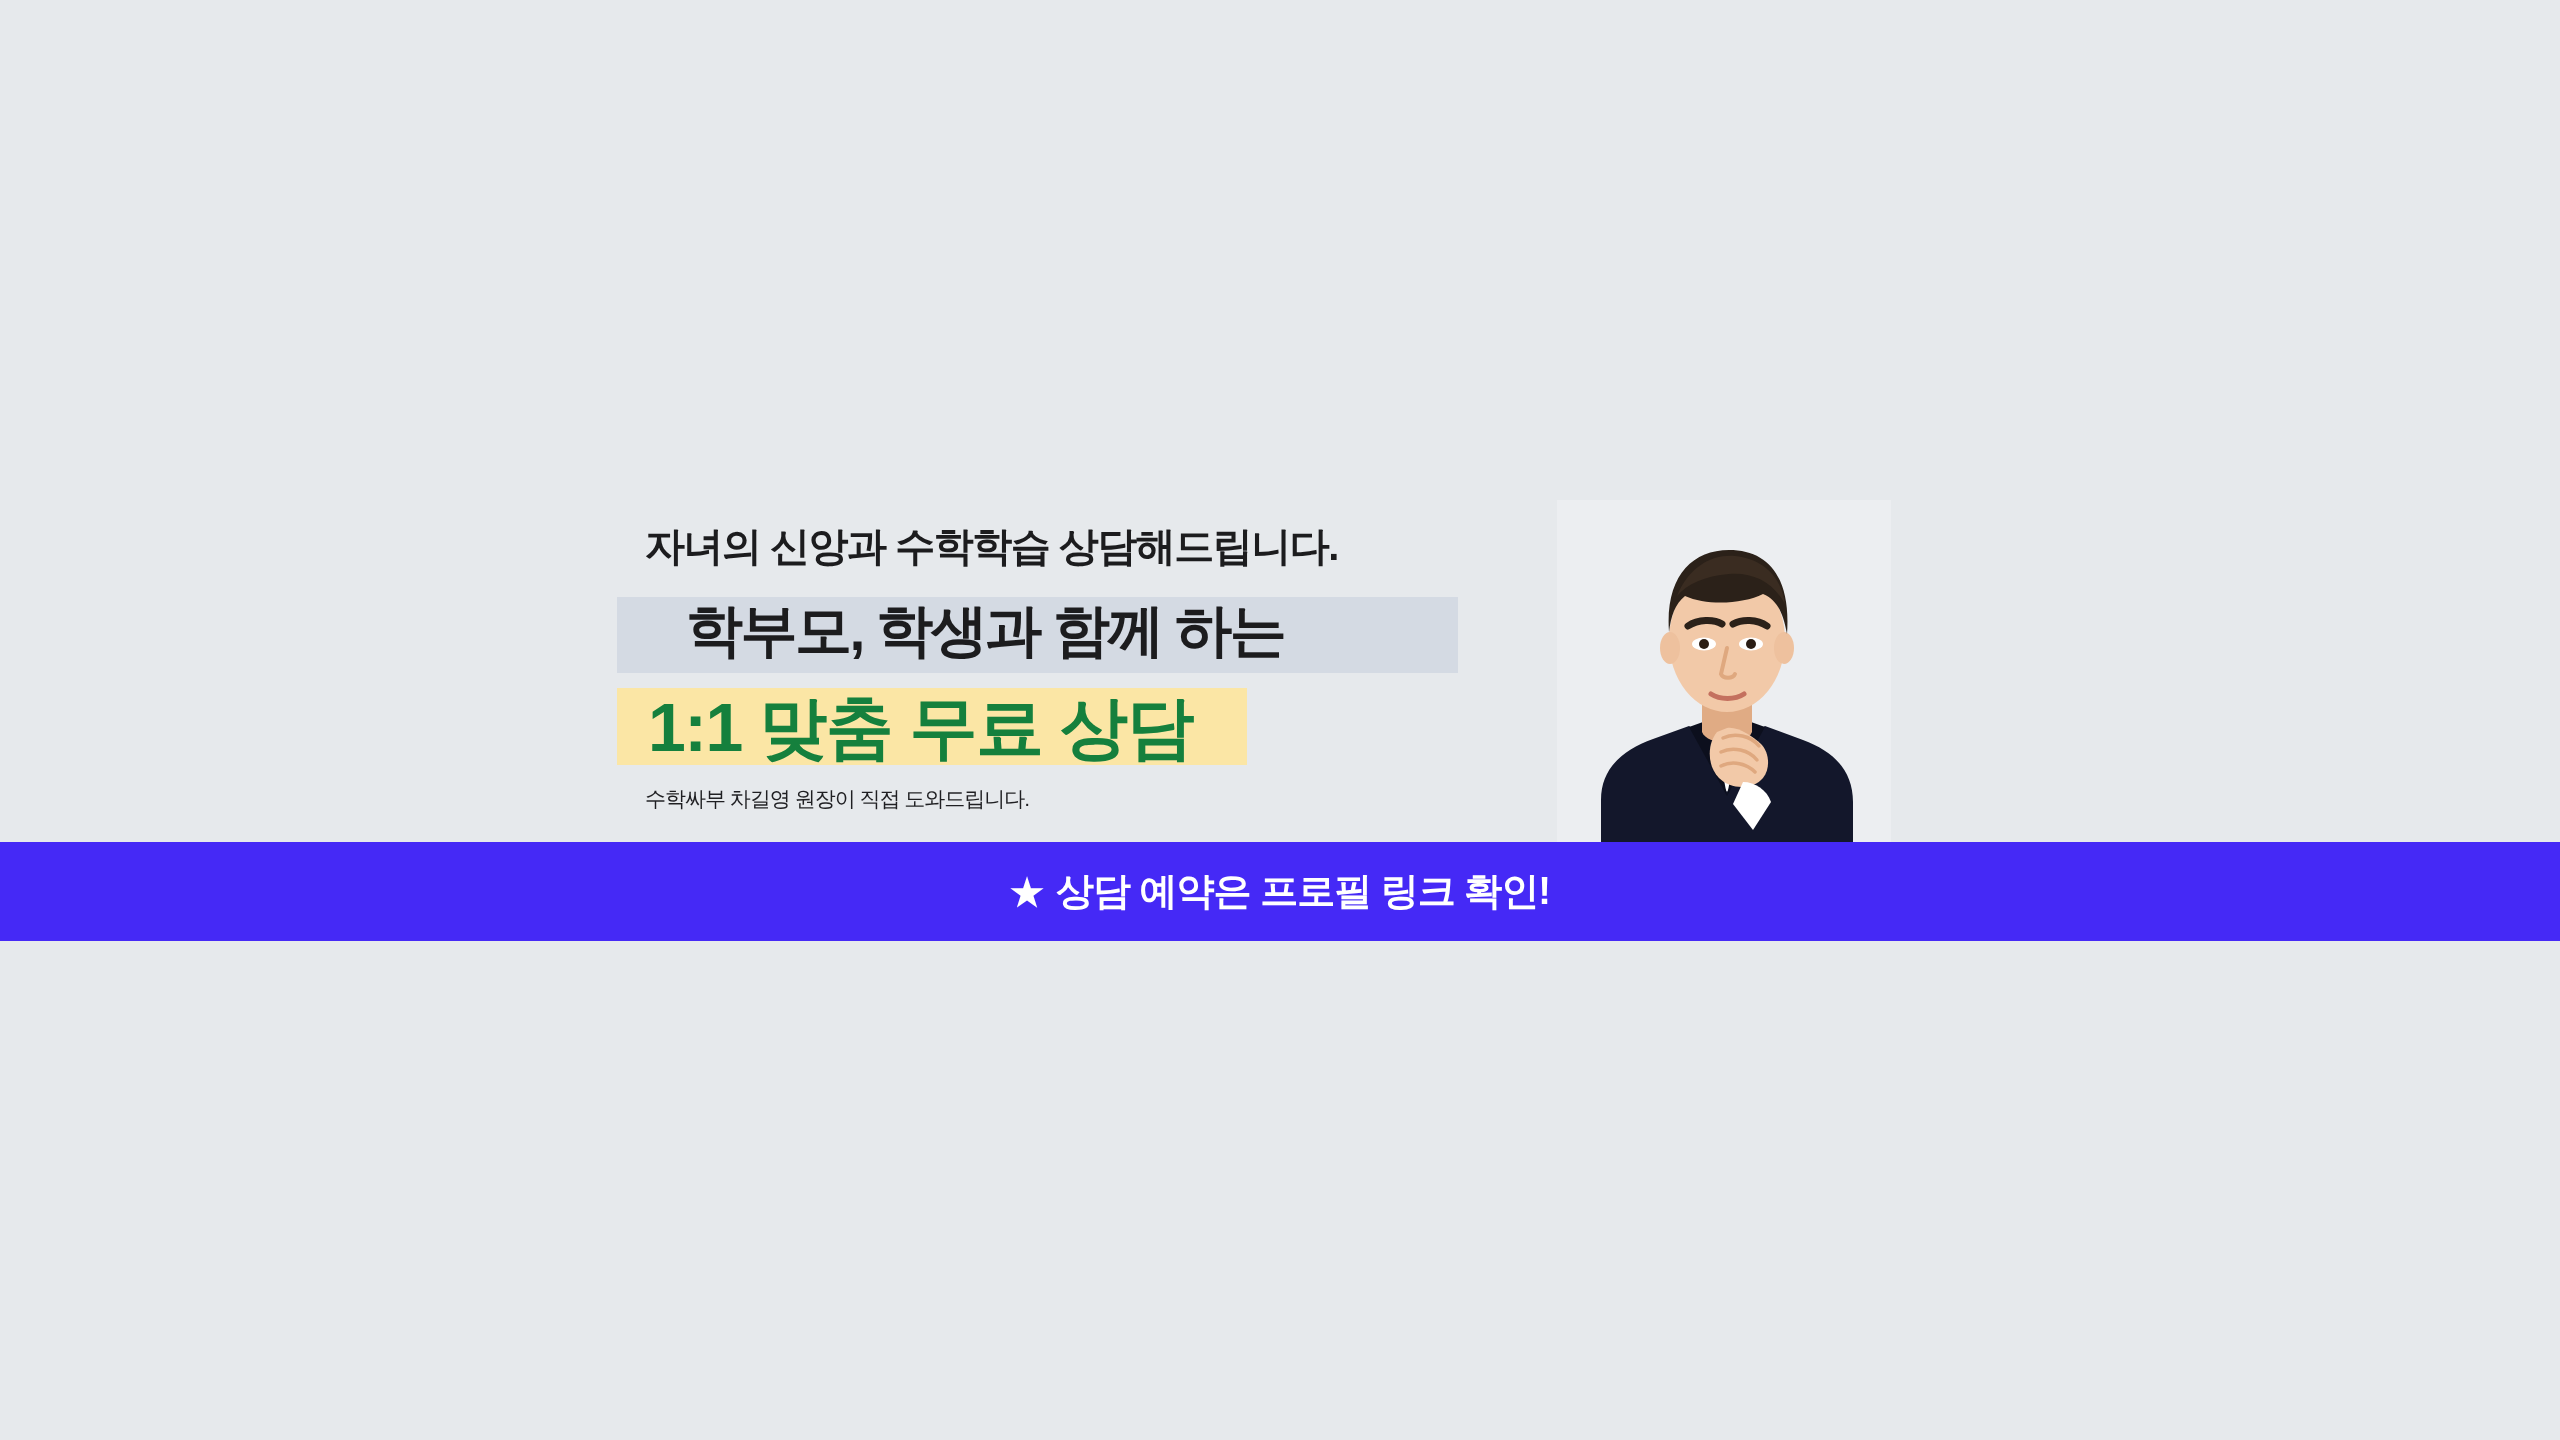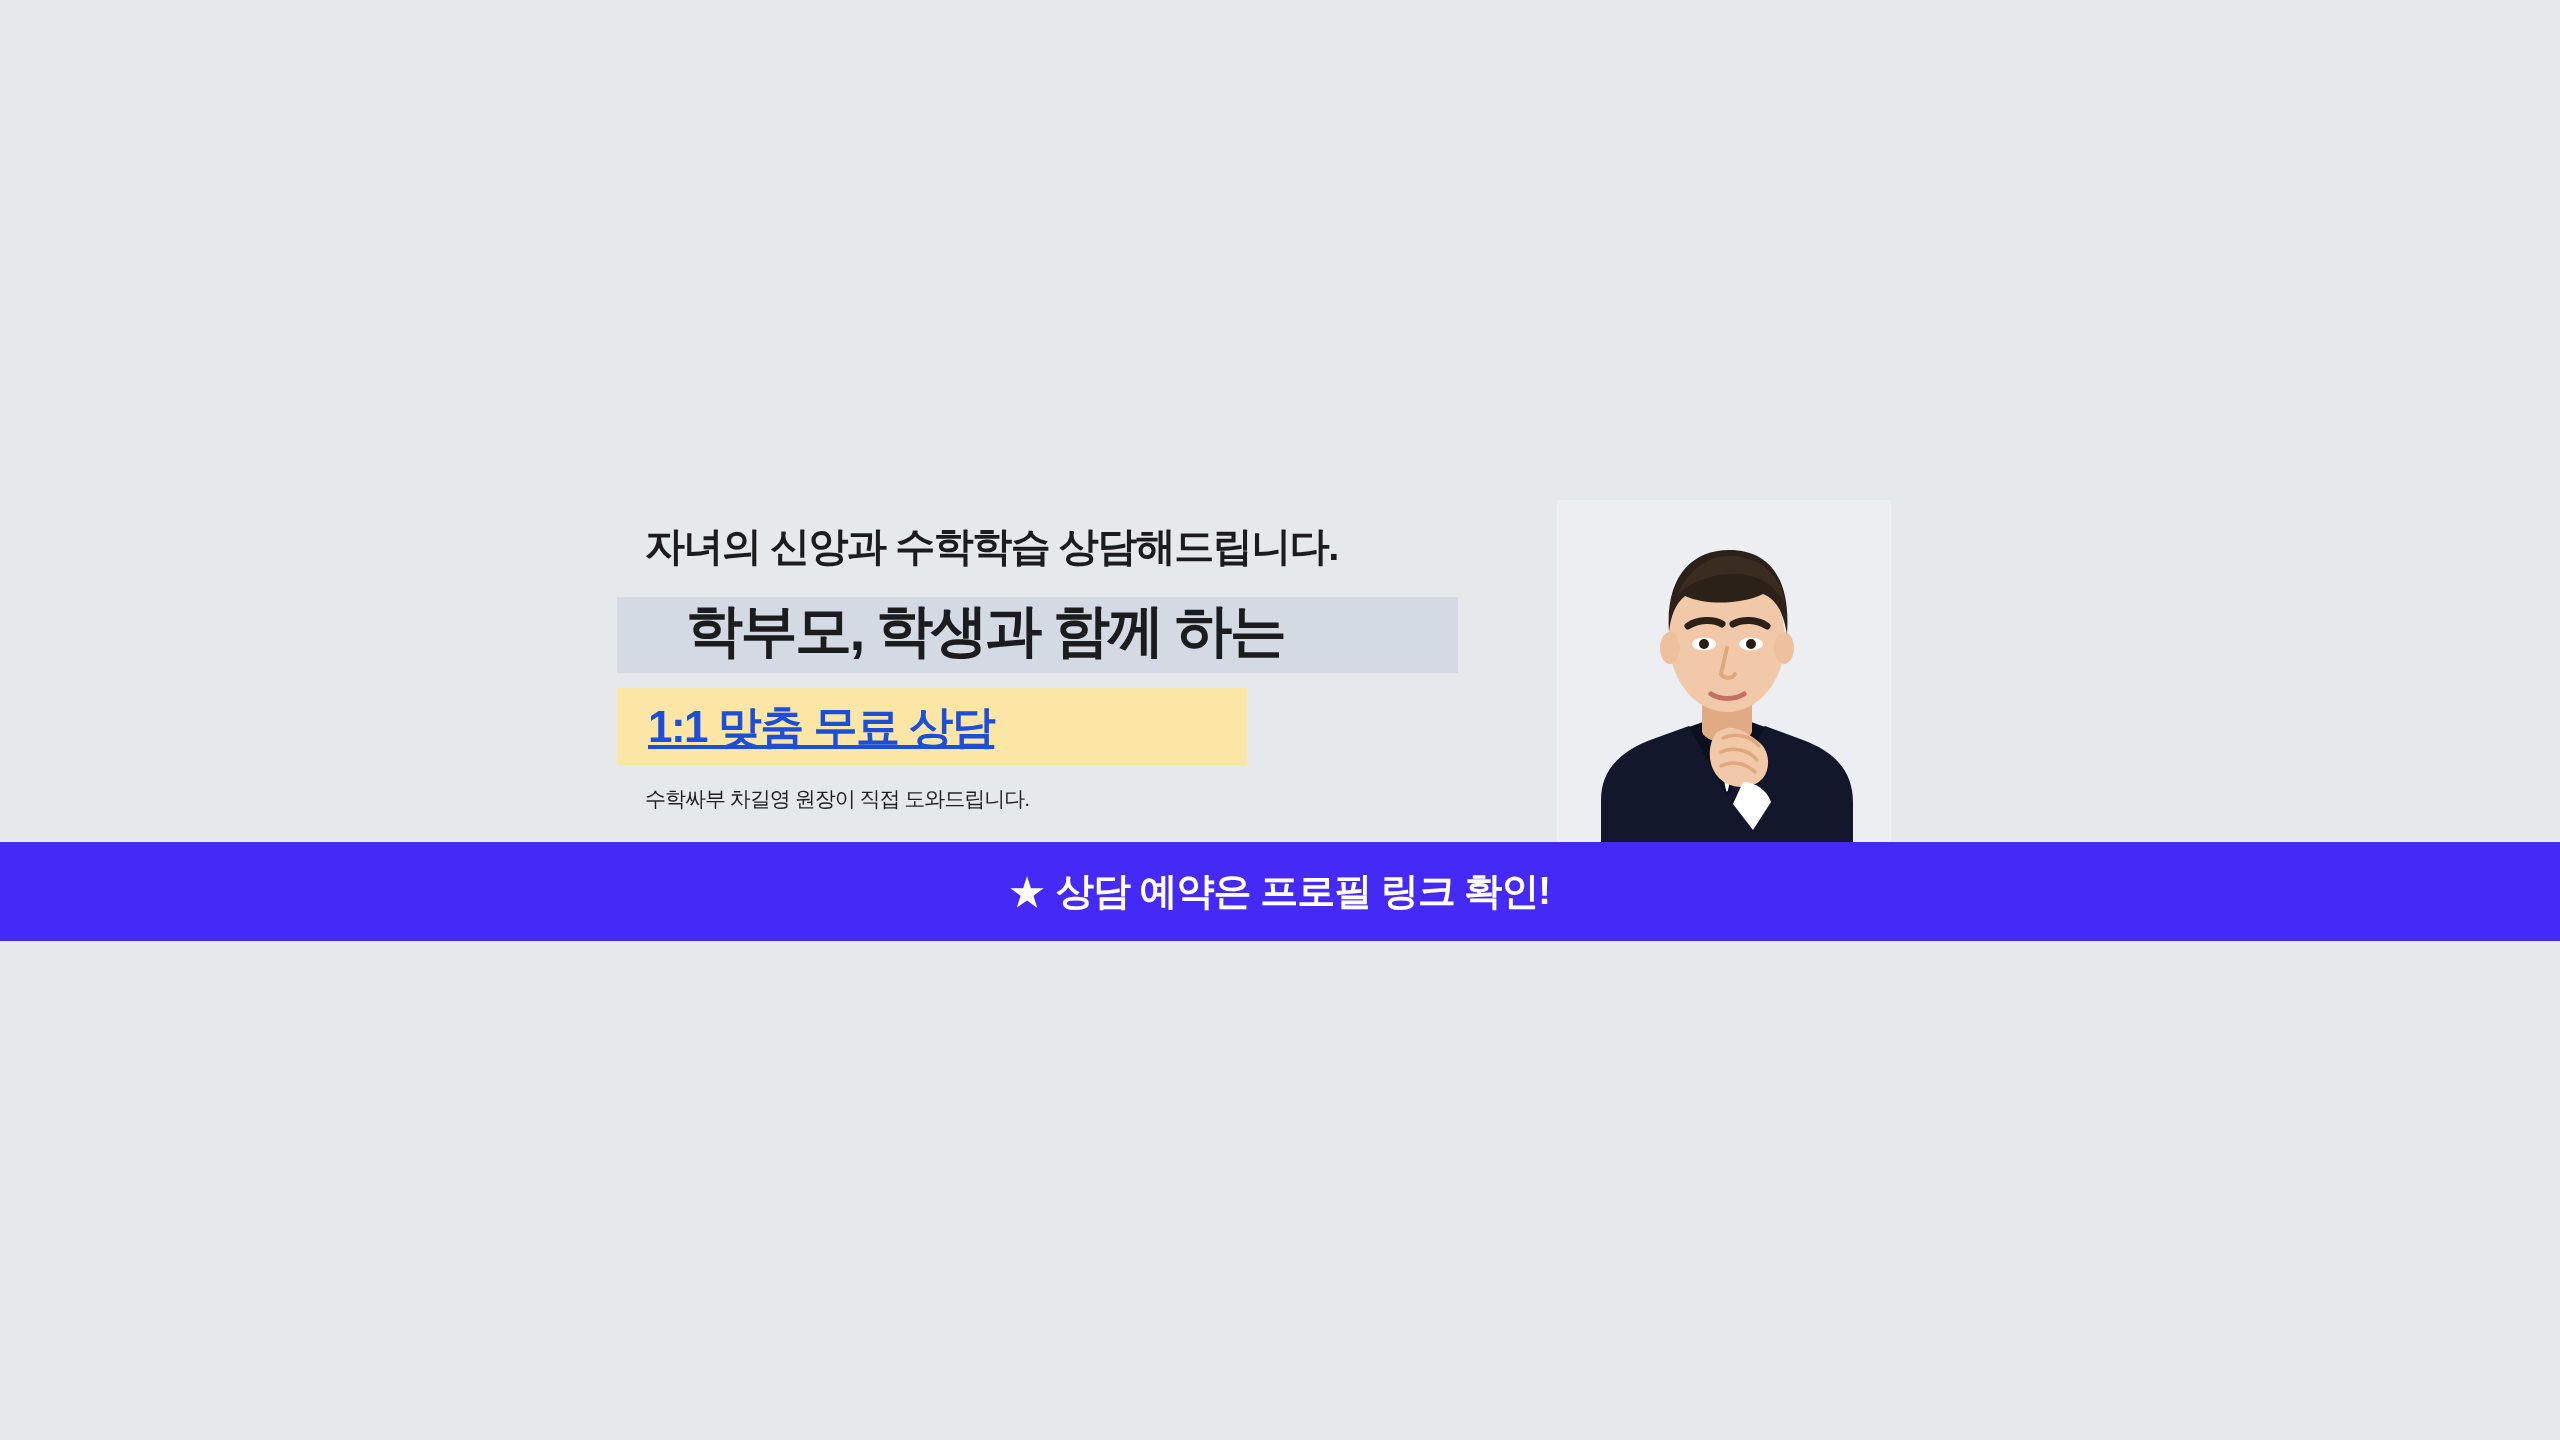--- a/index.html
+++ b/index.html
@@ -62,27 +62,26 @@
     position:absolute;
     left:617px; top:688px;
     width:630px; height:77px;
     background:#fbe6a5;
   }
   .headline-yellow-text {
     position:absolute;
     left:648px; top:689px;
     width:600px; height:75px;
     display:flex; align-items:center;
-    font-size:44px;
+    font-size:68px;
     font-weight:800;
     letter-spacing:-1.5px;
-    color:#1d4ed8;
+    color:#15803d;
     white-space:nowrap;
     line-height:1;
-    text-decoration:underline;
   }
 
   
   .subline {
     position:absolute;
     left:645px; top:786px;
     font-size:21px;
     font-weight:400;
     letter-spacing:-1px;
     color:#1f1f22;

